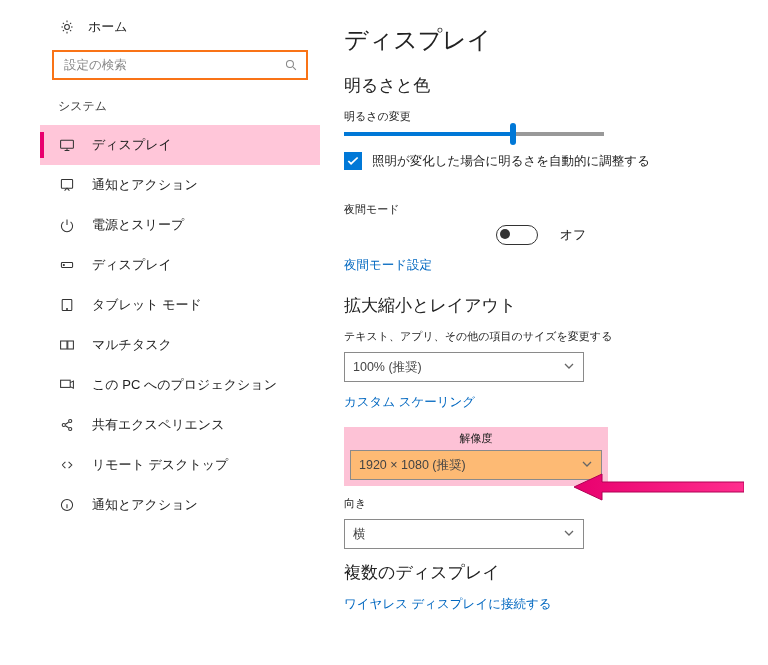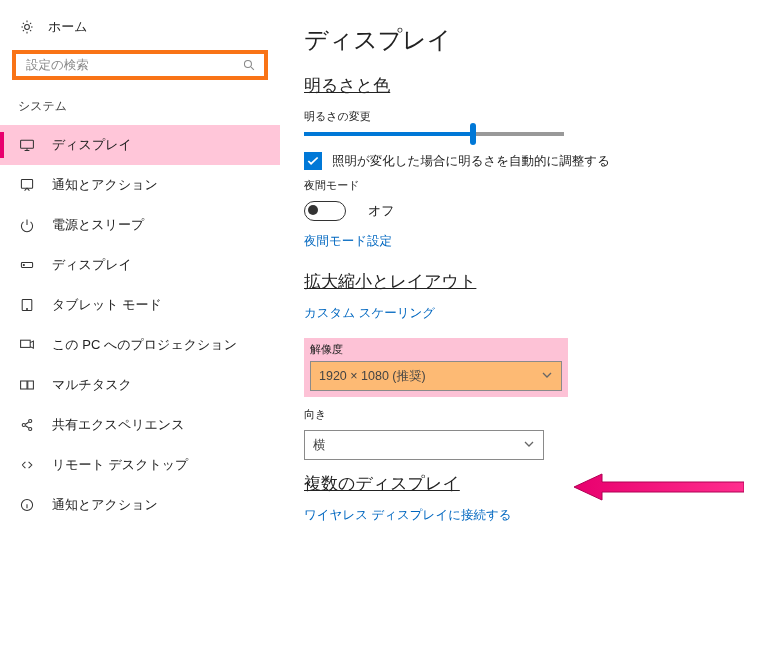--- a/index.html
+++ b/index.html
@@ -6,40 +6,40 @@
     margin: 0;
     padding: 0;
     width: 768px;
     height: 665px;
     background: #ffffff;
     font-family: "Yu Gothic UI", "Meiryo", "Segoe UI", sans-serif;
     font-size: 13px;
     color: #222;
     overflow: hidden;
   }
-  .root { display: flex; height: 100%; }
+  .root { display: flex; height: 100%; padding-left: 40px; }
   
   .sidebar {
     width: 280px;
     padding: 18px 0 0 0;
     box-sizing: border-box;
   }
   .home-row {
     display: flex;
     align-items: center;
     padding: 0 18px 14px 18px;
     gap: 12px;
     cursor: pointer;
   }
   .icon { width: 18px; height:18px; display:inline-flex; align-items:center; justify-content:center; flex:0 0 18px; color:#333; }
   .home-row .label { font-size:13px; }
   .searchbox {
     margin: 0 12px 18px 12px;
     height: 30px;
-    border: 4px solid #f97316;
+    border: 2px solid #f97316;
     display: flex;
     align-items: center;
     padding: 0 6px 0 8px;
     box-sizing: border-box;
   }
   .searchbox input {
     flex: 1;
     border: none;
     outline: none;
     font-size: 12.5px;
@@ -71,56 +71,57 @@
     background:#e8006e;
   }
   
   .main {
     flex:1;
     padding: 24px 30px 0 24px;
     box-sizing:border-box;
     overflow:hidden;
   }
   h1.page-title { font-size:24px; font-weight:400; margin:0 0 18px 0; }
-  h2.sect { font-size:17px; font-weight:400; margin: 4px 0 12px 0; text-decoration: underline; }
+  h2.sect { font-size:17px; font-weight:400; margin: 4px 0 12px 0; }
   .small-label { font-size:11px; margin-bottom:8px; }
   .slider-track {
     width: 260px; height:4px; background:#999; position:relative; margin:6px 0 16px 0;
   }
   .slider-fill { position:absolute; left:0; top:0; bottom:0; background:#0078d7; }
   .slider-thumb {
     position:absolute; width:6px; height:22px; background:#0078d7;
     border-radius:3px; top:-9px; transform:translateX(-50%);
   }
-  .checkbox-row { display:flex; align-items:center; gap:10px; margin-bottom:8px; font-size:12.5px;}
+  .checkbox-row { display:flex; align-items:center; gap:10px; margin-bottom:32px; font-size:12.5px;}
   .checkbox {
     width:18px; height:18px; background:#0078d7; display:flex; align-items:center; justify-content:center;
   }
   .checkbox svg { stroke:#fff; stroke-width:2.2; fill:none; }
-  .toggle-row { display:flex; align-items:center; gap:22px; margin:4px 0 12px 0;}
+  .toggle-row { display:flex; align-items:center; gap:22px; margin:4px 0 12px 0;justify-content:center;}
   .toggle {
     width:40px; height:18px; border:1.5px solid #333; border-radius:10px;
     position:relative; background:#fff;
   }
   .toggle .knob{
     position:absolute; width:10px; height:10px; background:#333; border-radius:50%; top:3px; left:3px;
   }
   .link { color:#0067c0; font-size:12.5px; cursor:pointer; display:inline-block; margin-bottom:16px;}
   .select {
     height:30px; border:1px solid #8a8a8a; width:240px;
     display:flex; align-items:center; justify-content:space-between;
     padding:0 8px; font-size:12.5px; color:#444; box-sizing:border-box;
     cursor:pointer;
   }
   .chev { color:#666; }
   .hlbox{
     background:#fdc2d6;
     padding:4px 6px 6px 6px;
     width:252px;
     margin-bottom:10px;
+    text-align:center;
   }
   .hlbox .select{ width:100%; background:#fdba74;}
   .field { margin-bottom:12px; }
   
   .arrow{
     position:absolute;
     left:574px; top:472px;
     width:170px; height:30px;
     pointer-events:none;
   }
@@ -194,34 +195,34 @@
           <svg viewBox="0 0 20 20" width="16" height="16" fill="none" stroke="currentColor" stroke-width="1.3">
               <rect x="4" y="3" width="12" height="14" rx="1"></rect>
               <circle cx="10" cy="15" r="0.6" fill="currentColor"></circle>
             </svg>
         </span>
         <span class="label">タブレット モード</span>
       </div>
       <div class="navitem">
         <span class="icon">
           <svg viewBox="0 0 20 20" width="16" height="16" fill="none" stroke="currentColor" stroke-width="1.3">
+              <rect x="2" y="5" width="8" height="10"></rect>
+              <rect x="11" y="5" width="7" height="10"></rect>
+            </svg>
+        </span>
+        <span class="label">マルチタスク</span>
+      </div>
+      <div class="navitem">
+        <span class="icon">
+          <svg viewBox="0 0 20 20" width="16" height="16" fill="none" stroke="currentColor" stroke-width="1.3">
               <rect x="2" y="4" width="12" height="9"></rect>
               <path d="M14 7l4-2v9l-4-2"></path>
             </svg>
         </span>
         <span class="label">この PC へのプロジェクション</span>
-      </div>
-      <div class="navitem">
-        <span class="icon">
-          <svg viewBox="0 0 20 20" width="16" height="16" fill="none" stroke="currentColor" stroke-width="1.3">
-              <rect x="2" y="5" width="8" height="10"></rect>
-              <rect x="11" y="5" width="7" height="10"></rect>
-            </svg>
-        </span>
-        <span class="label">マルチタスク</span>
       </div>
       <div class="navitem">
         <span class="icon">
           <svg viewBox="0 0 20 20" width="16" height="16" fill="none" stroke="currentColor" stroke-width="1.3">
               <circle cx="6" cy="10" r="2"></circle>
               <circle cx="14" cy="5" r="2"></circle>
               <circle cx="14" cy="15" r="2"></circle>
               <path d="M8 9l4-2.5M8 11l4 2.5"></path>
             </svg>
         </span>
@@ -270,20 +271,31 @@
     <div class="toggle-row">
       <span class="toggle">
           <span class="knob"></span>
         </span>
       <span>オフ</span>
     </div>
     <span class="link">夜間モード設定</span>
 
     <h2 class="sect">拡大縮小とレイアウト</h2>
 
+    <div class="field">
+      <div class="small-label">テキスト、アプリ、その他の項目のサイズを変更する</div>
+      <div class="select">
+        <span>100% (推奨)</span>
+        <span class="chev">
+          <svg viewBox="0 0 12 12" width="12" height="12" fill="none" stroke="currentColor" stroke-width="1.3">
+              <path d="M2 4l4 4 4-4"></path>
+            </svg>
+        </span>
+      </div>
+    </div>
     <span class="link">カスタム スケーリング</span>
 
     <div class="hlbox">
       <div class="small-label" style="margin-bottom:4px">解像度</div>
       <div class="select">
         <span>1920 × 1080 (推奨)</span>
         <span class="chev">
           <svg viewBox="0 0 12 12" width="12" height="12" fill="none" stroke="currentColor" stroke-width="1.3">
               <path d="M2 4l4 4 4-4"></path>
             </svg>

